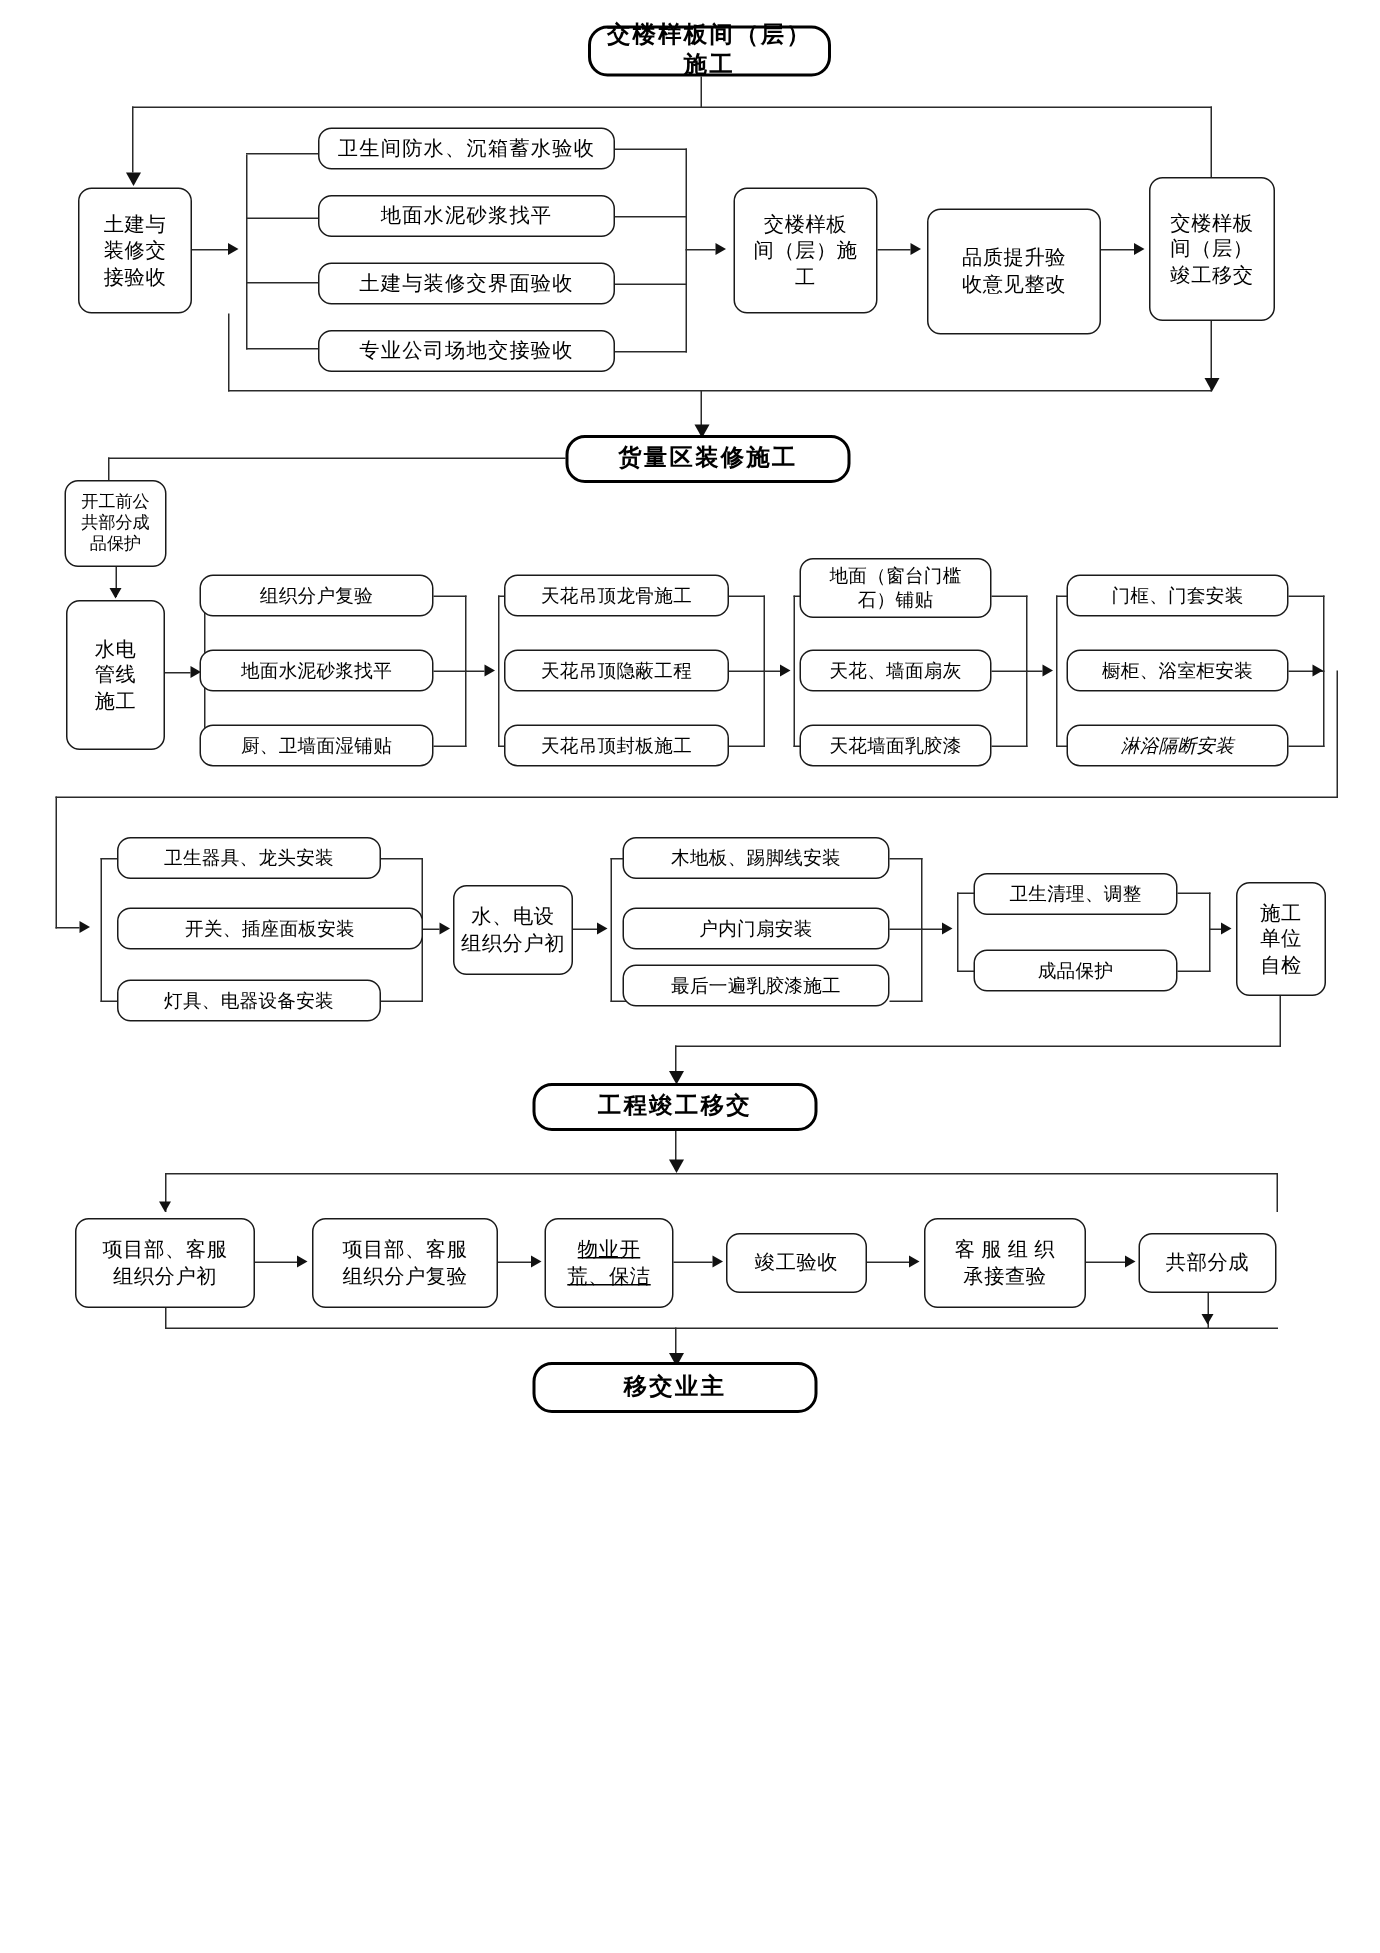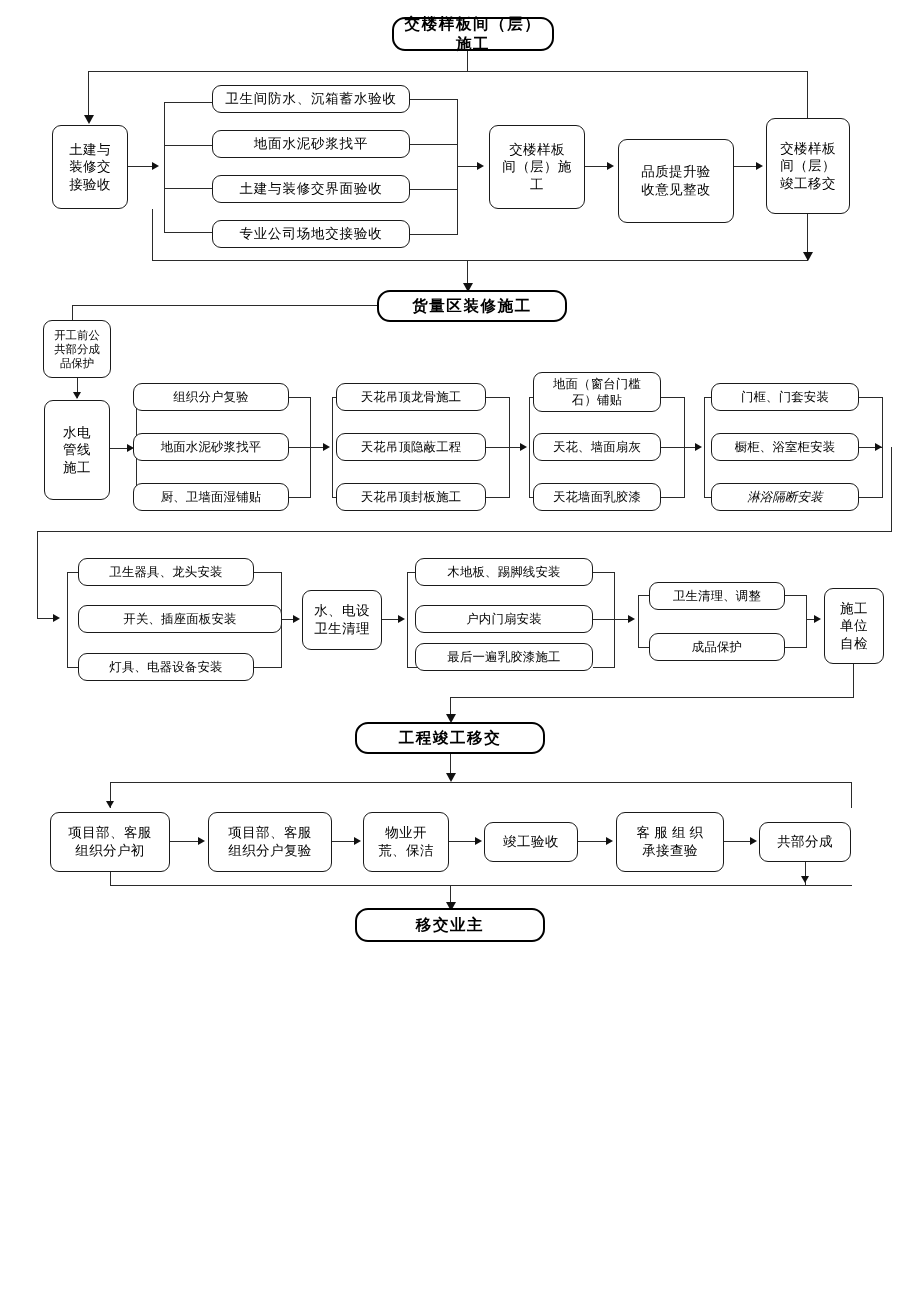--- a/index.html
+++ b/index.html
@@ -264,21 +264,21 @@
 
   <div class="ln h" style="left:254px;top:572px;width:28px;height:1.2px;"></div>
   <div class="ln h" style="left:254px;top:619px;width:28px;height:1.2px;"></div>
   <div class="ln h" style="left:254px;top:667px;width:28px;height:1.2px;"></div>
   <div class="ln v" style="left:281px;top:572px;width:1.2px;height:96px;"></div>
   <div class="ln h" style="left:281px;top:619px;width:12px;height:1.2px;"></div>
   <div class="arr right sm" style="left:293px;top:615px;"></div>
 
   <div class="node" style="left:302px;top:590px;width:80px;height:60px;">
     <span class="txt">水、电设
-卫生清理</span>
+组织分户初</span>
   </div>
 
   <div class="ln h" style="left:382px;top:619px;width:16px;height:1.2px;"></div>
   <div class="arr right sm" style="left:398px;top:615px;"></div>
   <div class="ln v" style="left:407px;top:572px;width:1.2px;height:96px;"></div>
   <div class="ln h" style="left:407px;top:572px;width:12px;height:1.2px;"></div>
   <div class="ln h" style="left:407px;top:667px;width:12px;height:1.2px;"></div>
 
   <div class="node sm" style="left:415px;top:558px;width:178px;height:28px;">
     <span class="txt">木地板、踢脚线安装</span>
@@ -343,21 +343,21 @@
   <div class="ln h" style="left:170px;top:841px;width:28px;height:1.2px;"></div>
   <div class="arr right sm" style="left:198px;top:837px;"></div>
 
   <div class="node" style="left:208px;top:812px;width:124px;height:60px;">
     <span class="txt">项目部、客服
 组织分户复验</span>
   </div>
   <div class="ln h" style="left:332px;top:841px;width:22px;height:1.2px;"></div>
   <div class="arr right sm" style="left:354px;top:837px;"></div>
 
-  <div class="node" style="left:363px;top:812px;width:86px;height:60px;">
+  <div class="node" style="left:363px;top:812px;width:86px;height:60px;text-decoration:underline;">
     <span class="txt">物业开
 荒、保洁</span>
   </div>
   <div class="ln h" style="left:449px;top:841px;width:26px;height:1.2px;"></div>
   <div class="arr right sm" style="left:475px;top:837px;"></div>
 
   <div class="node" style="left:484px;top:822px;width:94px;height:40px;">
     <span class="txt">竣工验收</span>
   </div>
   <div class="ln h" style="left:578px;top:841px;width:28px;height:1.2px;"></div>

